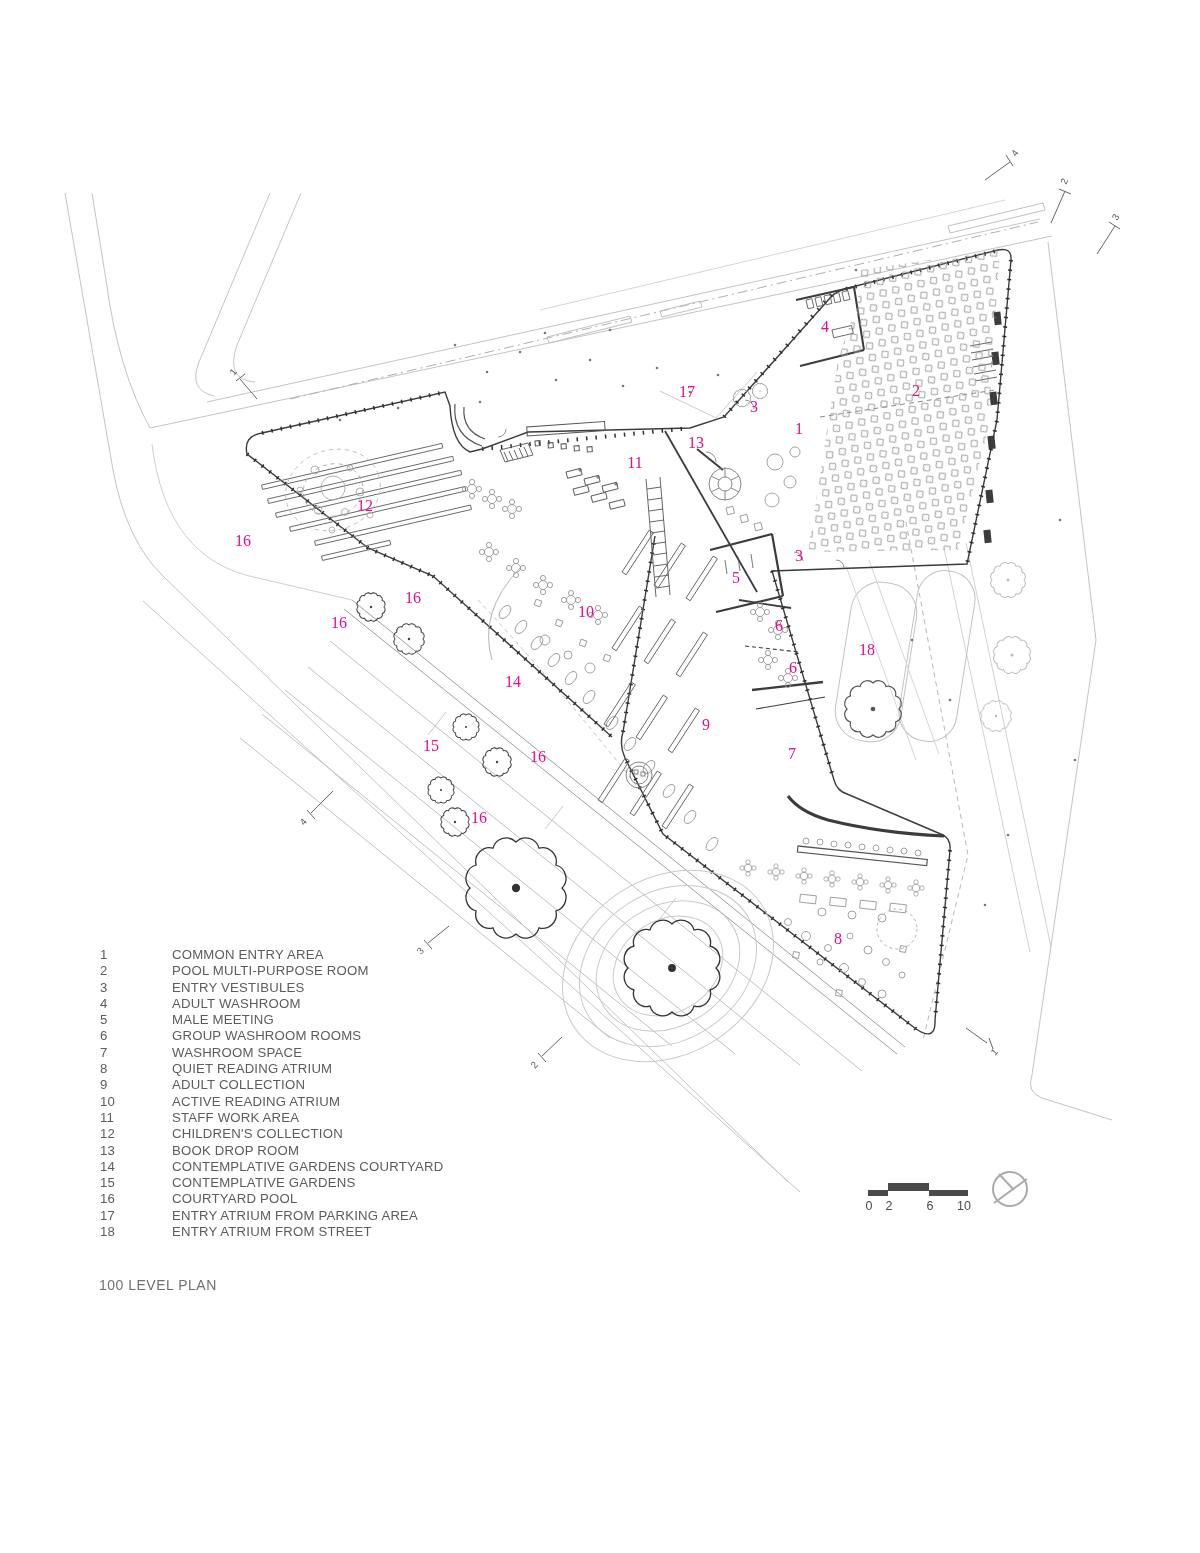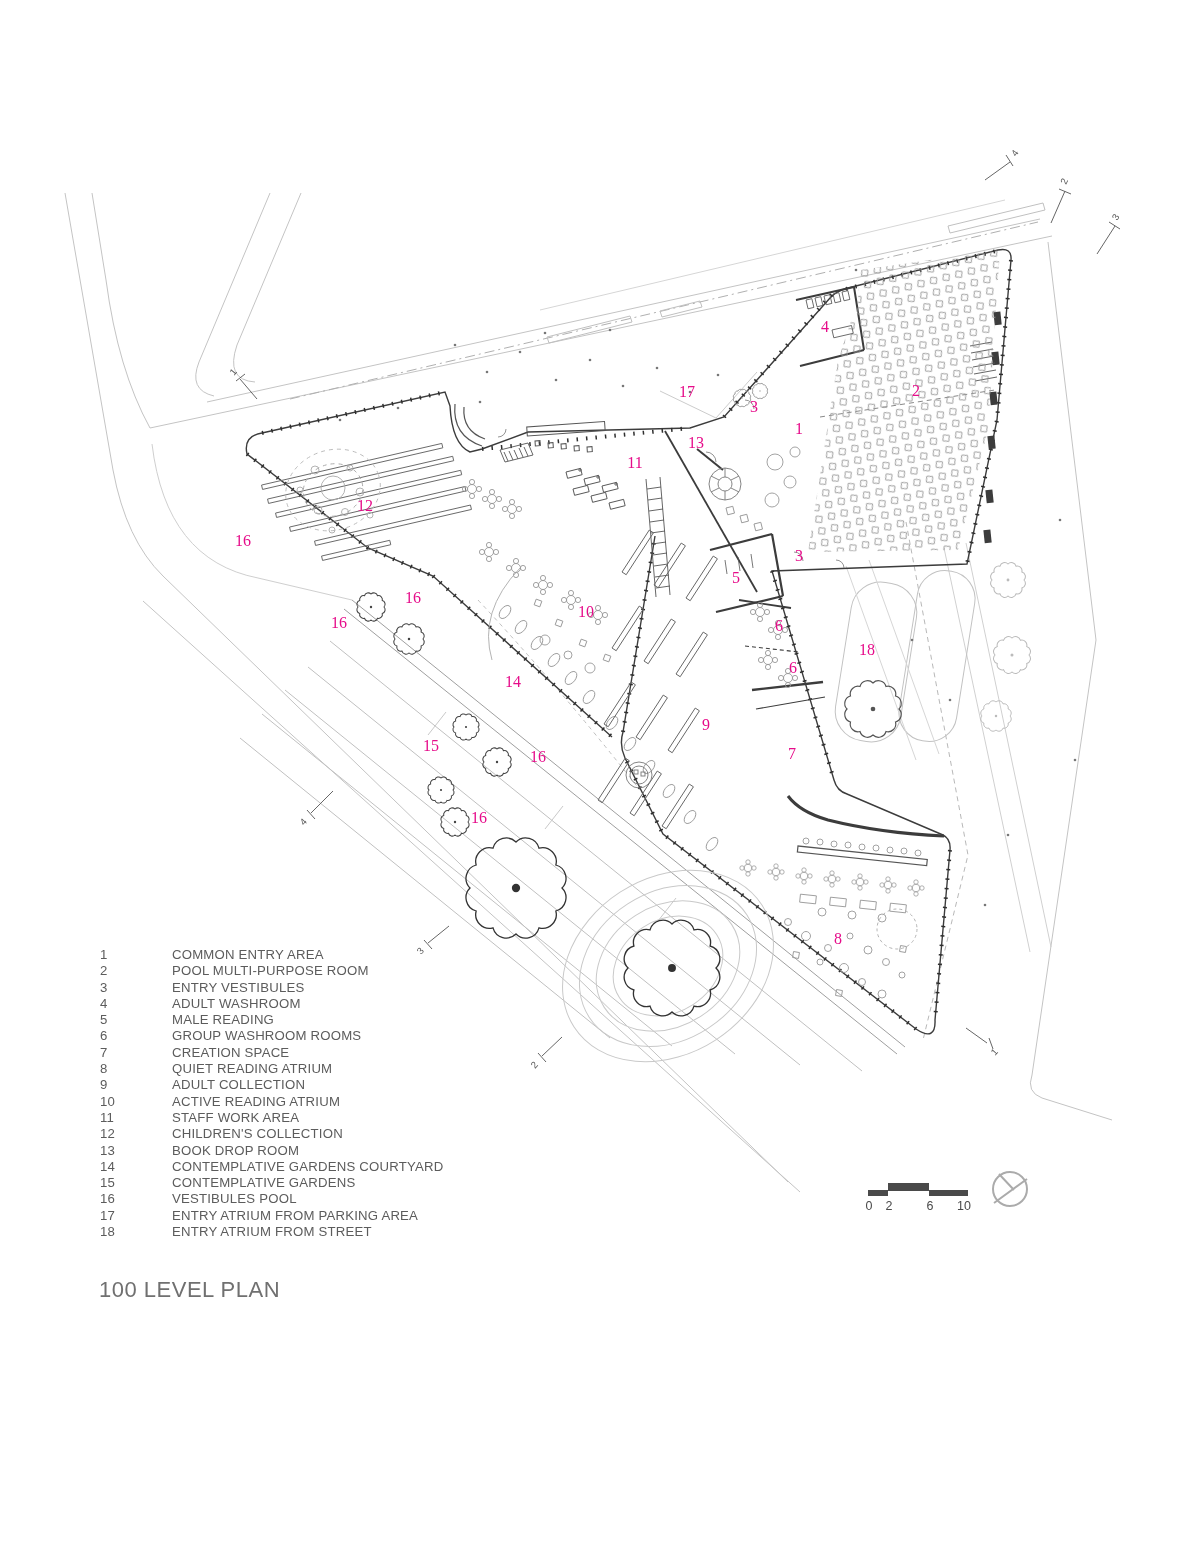--- a/index.html
+++ b/index.html
@@ -5,21 +5,21 @@
   html,body{margin:0;padding:0;background:#fff;}
   #page{position:relative;width:1200px;height:1553px;background:#ffffff;overflow:hidden;
         font-family:"Liberation Sans",sans-serif;}
   #plan-svg{position:absolute;left:0;top:0;}
   .room-num{font-family:"Liberation Serif",serif;font-size:16px;fill:#e60c8a;}
   .sec-num{font-family:"Liberation Sans",sans-serif;font-size:9.5px;fill:#555;}
   .scale-num{font-family:"Liberation Sans",sans-serif;font-size:12.5px;fill:#4a4a4a;}
   #legend{position:absolute;left:100px;top:947px;color:#5c5c5c;}
   .lg-row{display:flex;line-height:16.3px;font-size:13.2px;letter-spacing:.2px;}
   .lg-num{width:72px;flex:0 0 72px;}
-  #plan-title{position:absolute;left:99px;top:1277px;font-size:22px;color:#707070;letter-spacing:.5px;}
+  #plan-title{position:absolute;left:99px;top:1277px;font-size:14px;color:#707070;letter-spacing:.5px;}
 </style>
 </head>
 <body>
 
 <div id="page">
 
 <svg id="plan-svg" width="1200" height="1553" viewBox="0 0 1200 1553">
   <defs>
     <g id="tree">
       <path d="M10,0 A3,3 0 0 1 8.66,5 A3,3 0 0 1 5,8.66 A3,3 0 0 1 0,10 A3,3 0 0 1 -5,8.66 A3,3 0 0 1 -8.66,5 A3,3 0 0 1 -10,0 A3,3 0 0 1 -8.66,-5 A3,3 0 0 1 -5,-8.66 A3,3 0 0 1 0,-10 A3,3 0 0 1 5,-8.66 A3,3 0 0 1 8.66,-5 A3,3 0 0 1 10,0 Z" fill="none"></path>
@@ -469,29 +469,29 @@
   <div class="lg-row">
         <span class="lg-num">3</span>
         <span>ENTRY VESTIBULES</span>
       </div>
   <div class="lg-row">
         <span class="lg-num">4</span>
         <span>ADULT WASHROOM</span>
       </div>
   <div class="lg-row">
         <span class="lg-num">5</span>
-        <span>MALE READING</span>
+        <span>MALE MEETING</span>
       </div>
   <div class="lg-row">
         <span class="lg-num">6</span>
         <span>GROUP WASHROOM ROOMS</span>
       </div>
   <div class="lg-row">
         <span class="lg-num">7</span>
-        <span>CREATION SPACE</span>
+        <span>WASHROOM SPACE</span>
       </div>
   <div class="lg-row">
         <span class="lg-num">8</span>
         <span>QUIET READING ATRIUM</span>
       </div>
   <div class="lg-row">
         <span class="lg-num">9</span>
         <span>ADULT COLLECTION</span>
       </div>
   <div class="lg-row">
@@ -513,21 +513,21 @@
   <div class="lg-row">
         <span class="lg-num">14</span>
         <span>CONTEMPLATIVE GARDENS COURTYARD</span>
       </div>
   <div class="lg-row">
         <span class="lg-num">15</span>
         <span>CONTEMPLATIVE GARDENS</span>
       </div>
   <div class="lg-row">
         <span class="lg-num">16</span>
-        <span>VESTIBULES POOL</span>
+        <span>COURTYARD POOL</span>
       </div>
   <div class="lg-row">
         <span class="lg-num">17</span>
         <span>ENTRY ATRIUM FROM PARKING AREA</span>
       </div>
   <div class="lg-row">
         <span class="lg-num">18</span>
         <span>ENTRY ATRIUM FROM STREET</span>
       </div>
 </div>

